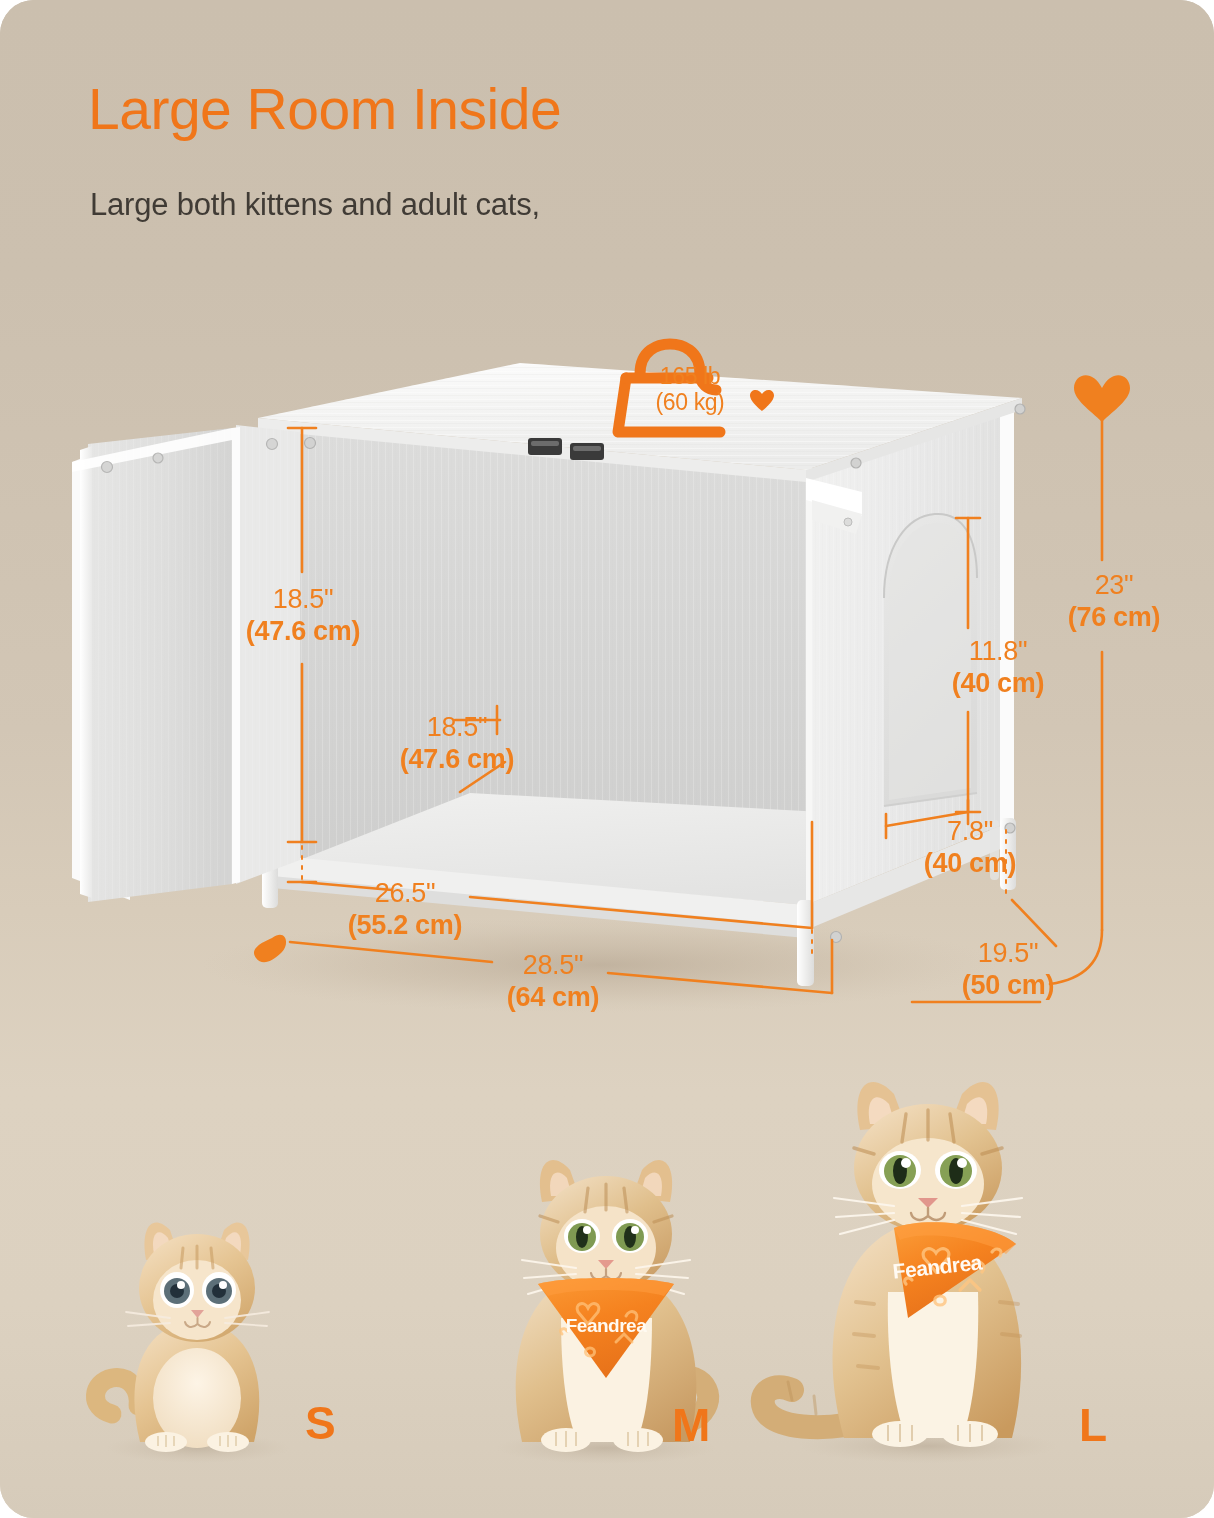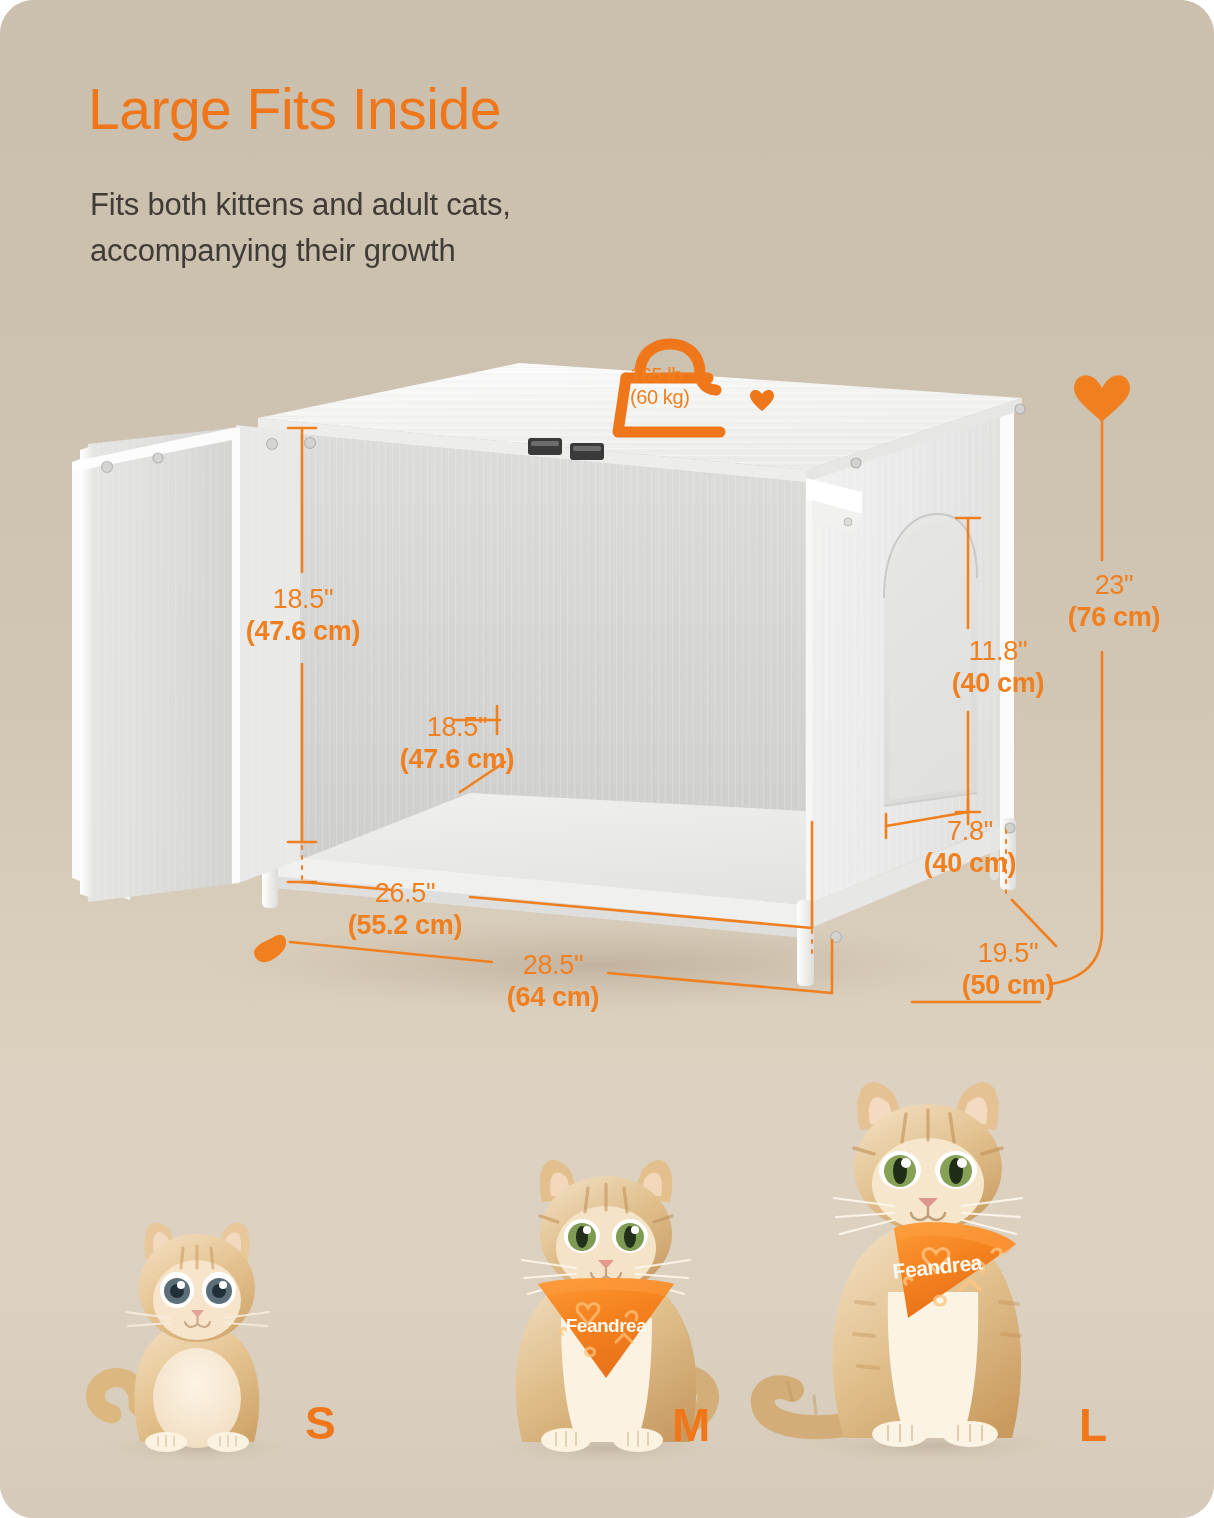--- a/index.html
+++ b/index.html
@@ -33,35 +33,34 @@
   
   #cabinet{position:absolute;left:0;top:0;width:1214px;height:1060px;}
 
   
   .sizeletter{position:absolute;color:#f0761a;font-size:46px;font-weight:700;
               letter-spacing:0px;}
 
   
   #badge{position:absolute;left:604px;top:338px;width:170px;height:104px;}
   #badge .btxt{position:absolute;left:26px;top:26px;width:120px;color:#f0801f;
-     font-size:20px;line-height:1.12;font-weight:500;letter-spacing:-0.4px;}
+     font-size:23px;line-height:1.12;text-align:center;font-weight:500;letter-spacing:-0.4px;}
 
   
   .catwrap{position:absolute;}
 </style>
 </head>
 <body>
 
 <div id="stage">
   <div id="backdrop"></div>
 
-  <div class="abs" id="title">Large Fits Inside</div>
+  <div class="abs" id="title">Large Room Inside</div>
   <div class="abs" id="subtitle">
-    <div>Fits both kittens and adult cats,</div>
-    <div>accompanying their growth</div>
+    <div>Large both kittens and adult cats,</div>
   </div>
 
   <svg id="cabinet" viewBox="0 0 1214 1060">
     <defs>
       <linearGradient id="topG" x1="0" y1="0" x2="0.35" y2="1">
         <stop offset="0" stop-color="#fdfdfd"></stop>
         <stop offset="0.45" stop-color="#f4f4f3"></stop>
         <stop offset="1" stop-color="#ececeb"></stop>
       </linearGradient>
       <linearGradient id="sideG" x1="0" y1="0" x2="1" y2="0.2">

